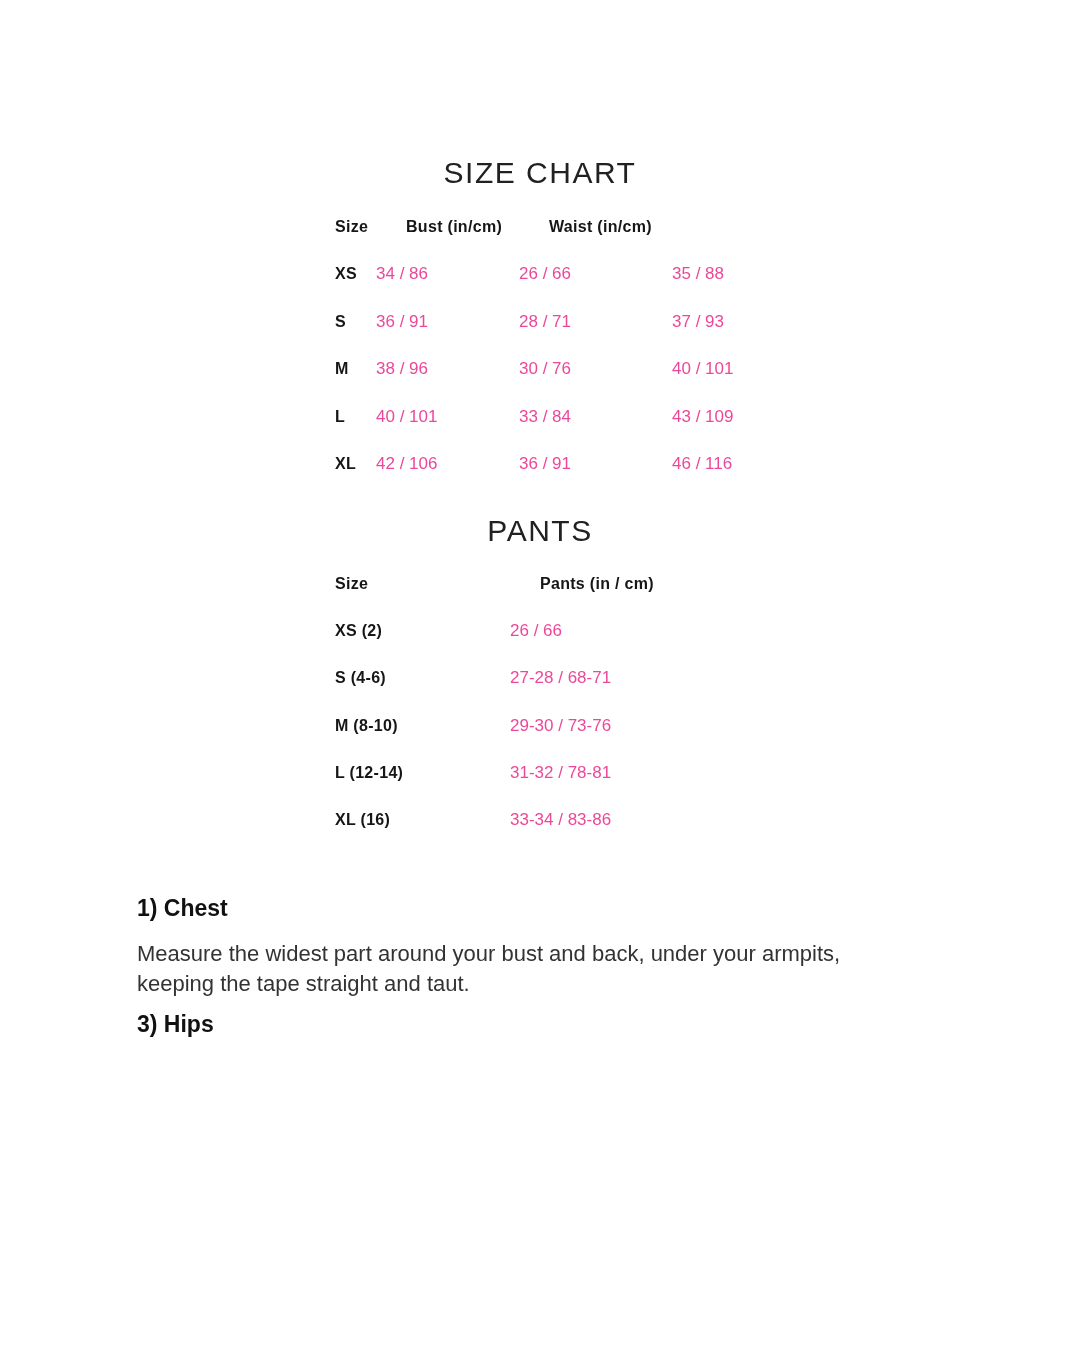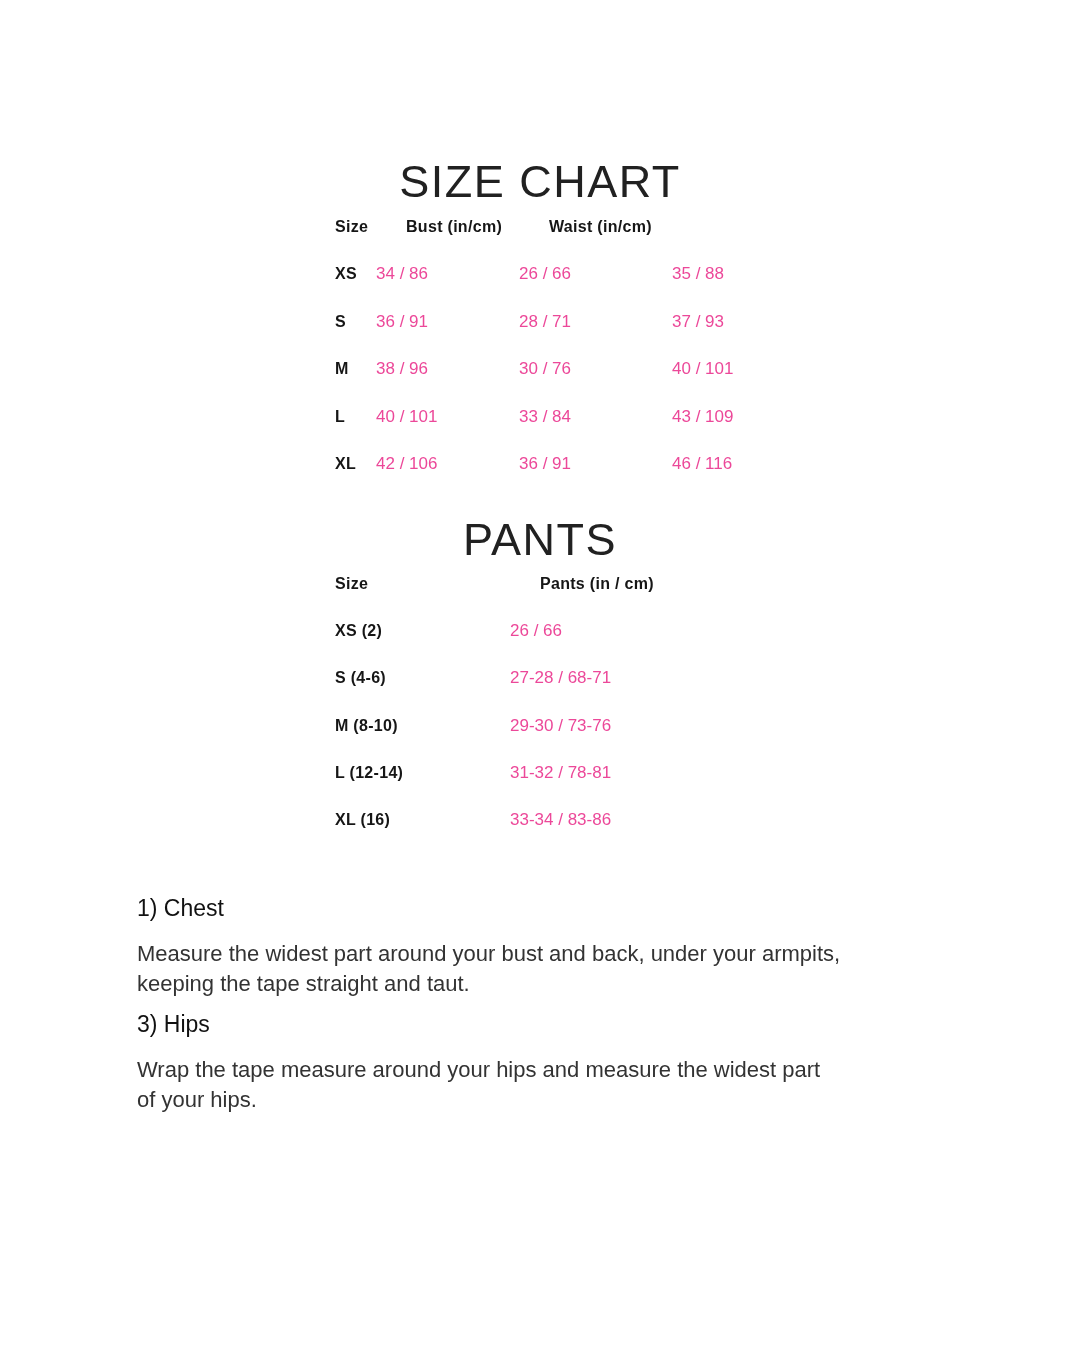--- a/index.html
+++ b/index.html
@@ -14,21 +14,21 @@
     background: #ffffff;
     font-family: "Liberation Sans", sans-serif;
     color: #1f1f1f;
     overflow: hidden;
   }
   .title {
     position: absolute;
     left: 0;
     width: 100%;
     text-align: center;
-    font-size: 45px;
+    font-size: 30px;
     font-weight: 400;
     letter-spacing: 1.5px;
     color: #212121;
     margin: 0;
   }
   .title-size  { top: 156px; }
   .title-pants { top: 514px; }
 
   .table {
     position: absolute;
@@ -63,21 +63,21 @@
 
   .instructions {
     position: absolute;
     left: 137px;
     top: 893px;
     width: 830px;
   }
   .instructions h2 {
     font-size: 23px;
     line-height: 30px;
-    font-weight: 400;
+    font-weight: 700;
     color: #111111;
     margin: 0 0 4px 0;
   }
   .instructions p {
     font-size: 22px;
     line-height: 30px;
     font-weight: 400;
     color: #333333;
     margin: 16px 0 10px 0;
     white-space: pre-line;
@@ -146,17 +146,15 @@
     <div class="cell">33-34 / 83-86</div>
   </div>
 
   <div class="instructions">
     <h2>1) Chest</h2>
     <p>Measure the widest part around your bust and back, under your armpits,
 keeping the tape straight and taut.</p>
 
 
     <h2>3) Hips</h2>
-    <p>Wrap the tape measure around your hips and measure the widest part
-of your hips.</p>
   </div>
 
 </div>
 
 </body></html>

